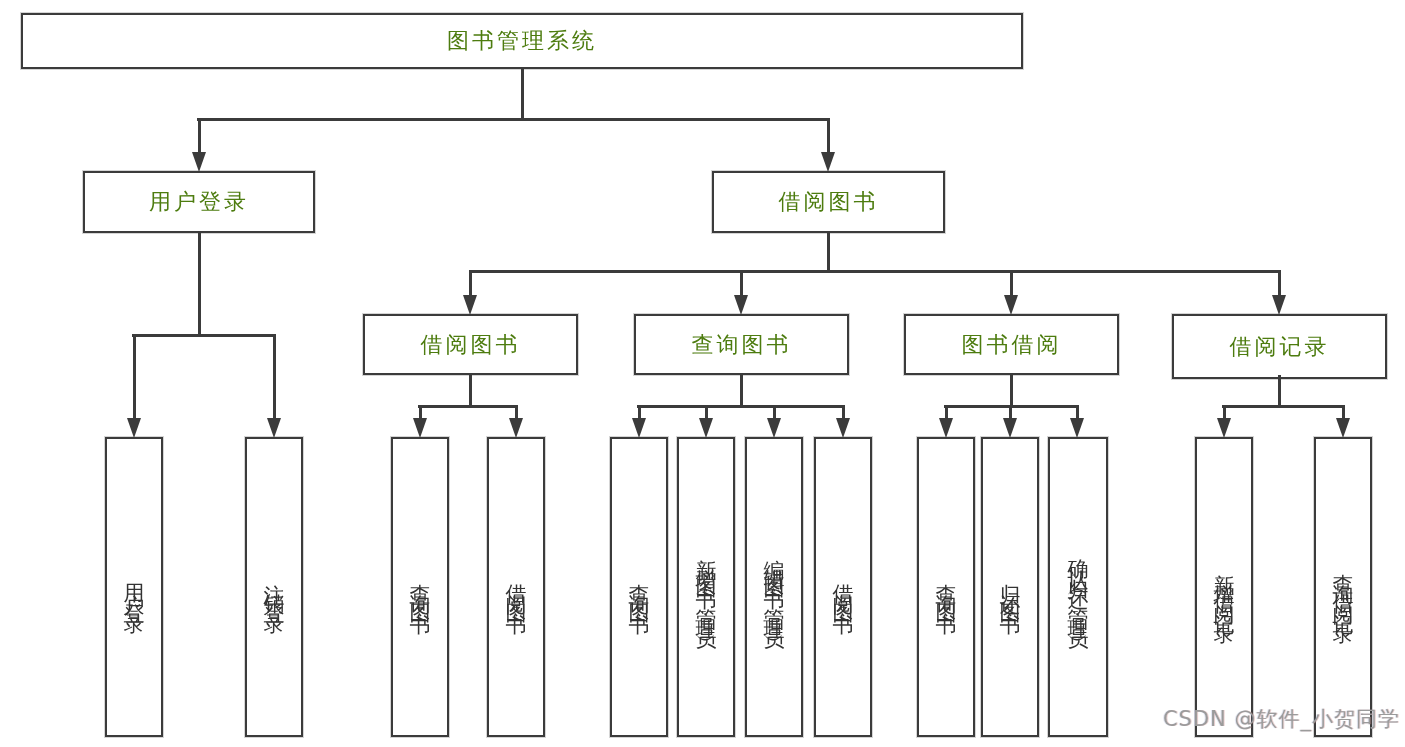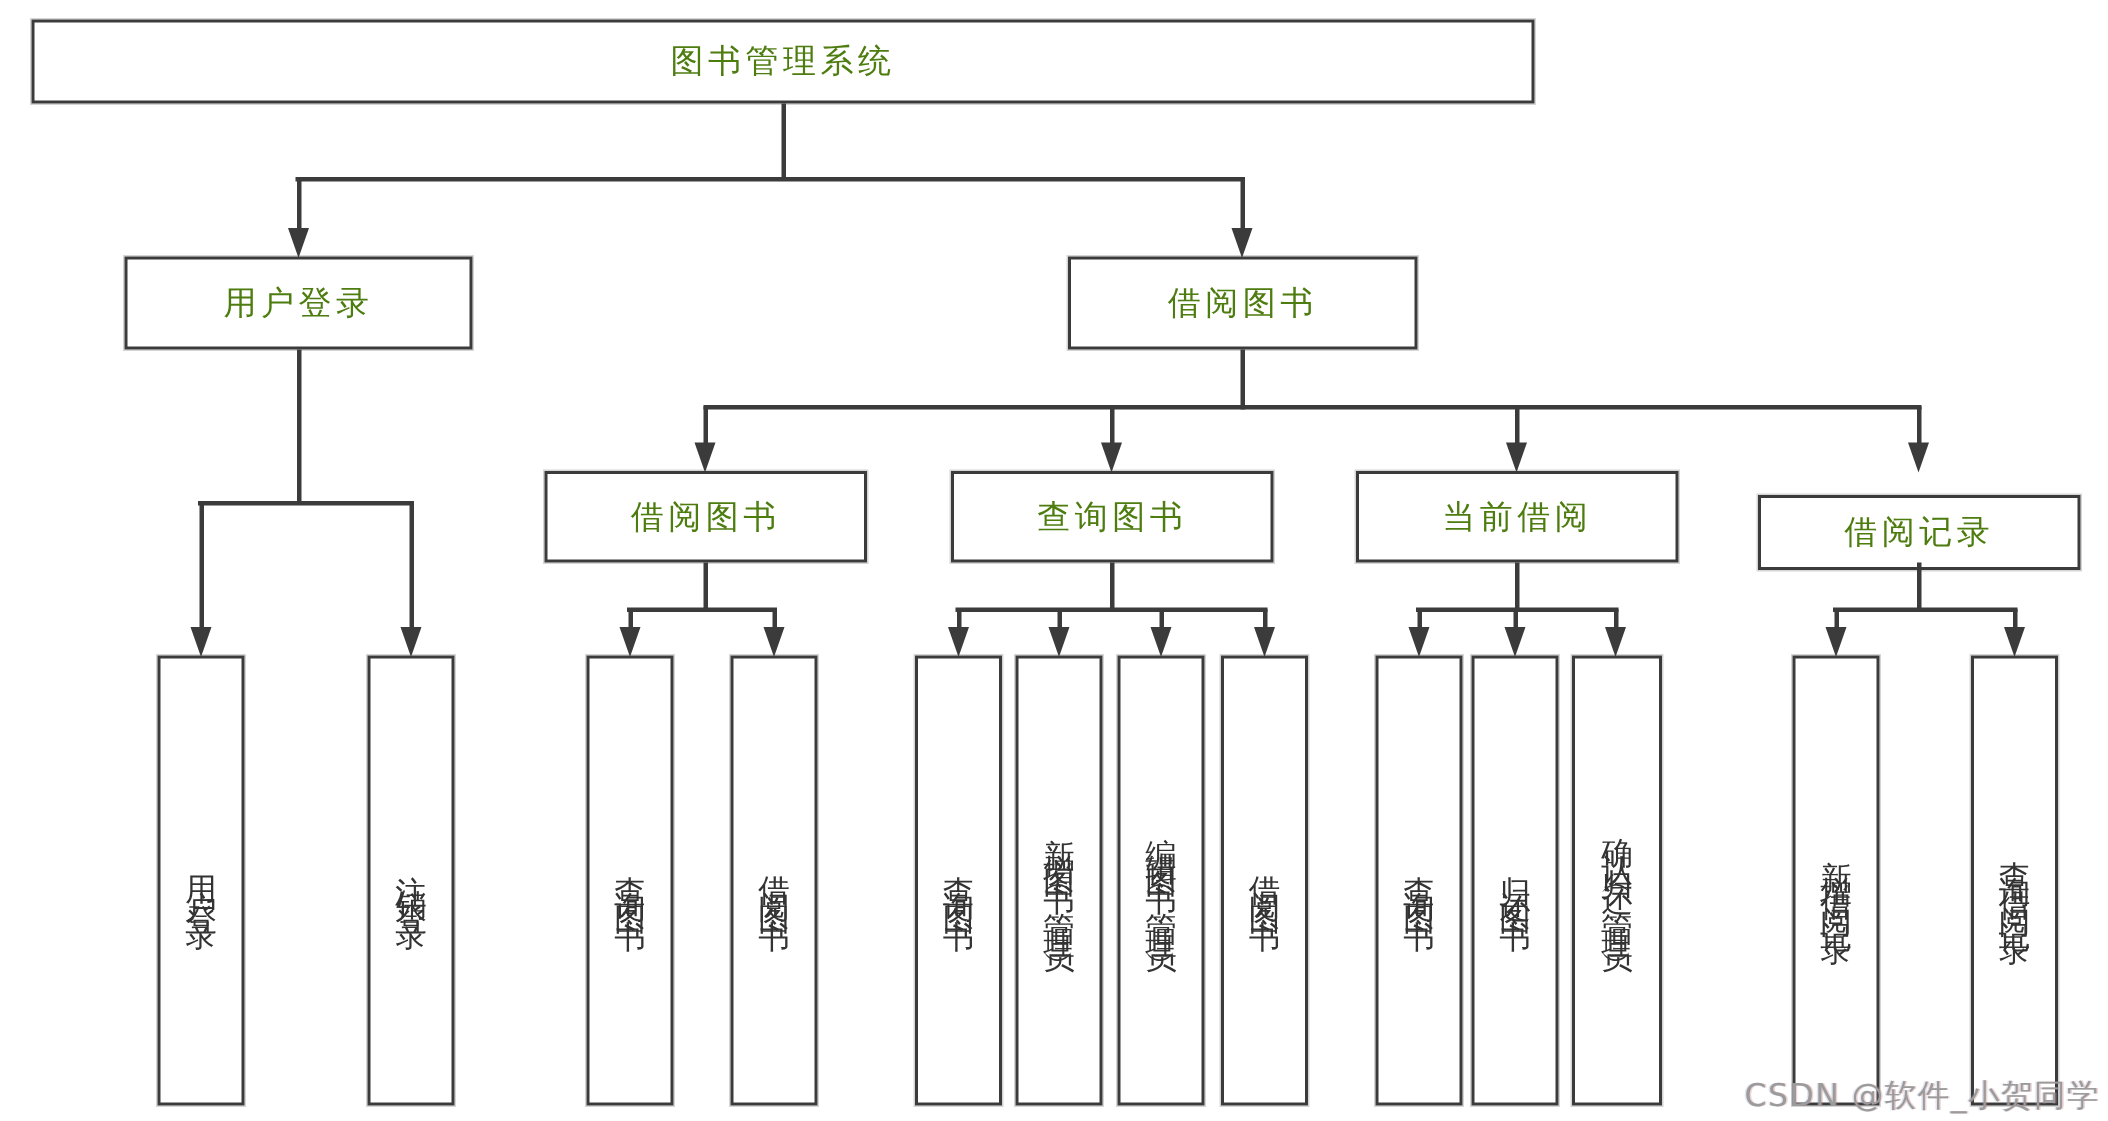--- a/index.html
+++ b/index.html
@@ -11,21 +11,21 @@
   .b>span{font-size:22px;letter-spacing:3px;color:#4d7c0f;white-space:nowrap;}
   .v{position:absolute;box-sizing:border-box;background:#fff;border:2px solid #3b3b3b;
      box-shadow:0 0 0 1px rgba(150,150,150,.40);
      display:flex;align-items:center;justify-content:center;top:437px;width:58px;height:300px;}
   .v>span{writing-mode:vertical-rl;text-orientation:mixed;font-size:21px;
           letter-spacing:10px;line-height:1.05;color:#333;}
   .vl{position:absolute;width:3px;background:#3b3b3b;}
   .hl{position:absolute;height:3px;background:#3b3b3b;}
   .ar{position:absolute;width:0;height:0;border-left:7px solid transparent;
       border-right:7px solid transparent;border-top:20px solid #3b3b3b;}
-  .wm{position:absolute;right:5px;bottom:3px;font-size:21px;color:#9b9b9b;
+  .wm{position:absolute;right:5px;bottom:14px;font-size:21px;color:#9b9b9b;
       letter-spacing:1px;white-space:nowrap;
       text-shadow:1px 0 0 rgba(200,130,130,.35), -1px 0 0 rgba(140,150,200,.25);margin-left:32px;}
 </style>
 </head>
 <body>
 
 <div class="canvas">
 
   <div class="b" style="left:21px;top:13px;width:1002px;height:56px">
     <span>图书管理系统</span>
@@ -38,23 +38,23 @@
     <span>借阅图书</span>
   </div>
 
   <div class="b" style="left:363px;top:314px;width:215px;height:61px">
     <span>借阅图书</span>
   </div>
   <div class="b" style="left:634px;top:314px;width:215px;height:61px">
     <span>查询图书</span>
   </div>
   <div class="b" style="left:904px;top:314px;width:215px;height:61px">
-    <span>当前借阅</span>
+    <span>图书借阅</span>
   </div>
-  <div class="b" style="left:1172px;top:330px;width:215px;height:50px">
+  <div class="b" style="left:1172px;top:314px;width:215px;height:65px">
     <span>借阅记录</span>
   </div>
 
   <div class="v" style="left:105px">
     <span>用户登录</span>
   </div>
   <div class="v" style="left:245px">
     <span>注销登录</span>
   </div>
 

